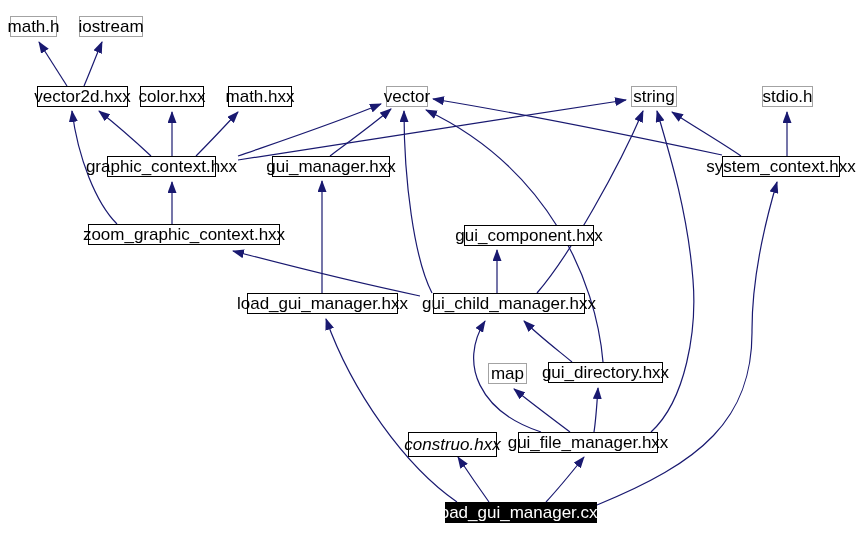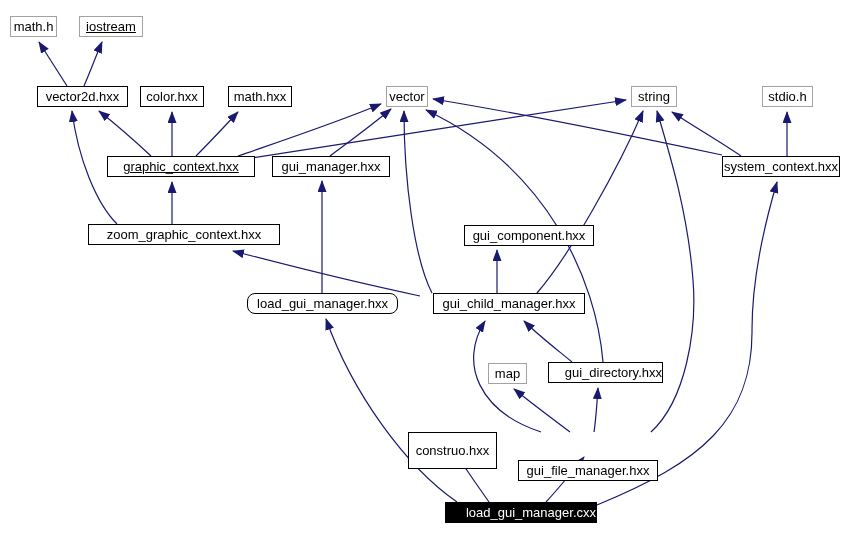--- a/index.html
+++ b/index.html
@@ -10,26 +10,26 @@
     font-family:"Liberation Sans", sans-serif;
     overflow:hidden;
   }
   #edges{position:absolute;left:0;top:0;width:856px;height:540px;}
   .node{
     position:absolute;
     box-sizing:border-box;
     background:#ffffff;
     border:1px solid #000;
     display:flex;align-items:center;justify-content:center;
-    font-size:13px;line-height:1;color:#000;
+    font-size:17px;line-height:1;color:#000;
     white-space:nowrap;
     cursor:pointer;
   }
   .node.system{border-color:#a3a3a3;}
-  .node.focus{background:#000;color:#fff;border-color:#000;cursor:default;justify-content:flex-end;}
+  .node.focus{background:#000;color:#fff;border-color:#000;cursor:default;}
 </style>
 </head>
 <body>
 
 <div id="canvas">
   <svg id="edges" width="856" height="540" viewBox="0 0 856 540">
     <defs>
       <marker id="arrow" markerUnits="userSpaceOnUse" markerWidth="12" markerHeight="9" refX="11" refY="4.5" orient="auto">
         <polygon points="0,0 12,4.5 0,9" fill="#191970"></polygon>
       </marker>
@@ -62,71 +62,71 @@
         <path d="M457,502 C405,466 352,392 326,319" marker-end="url(#arrow)"></path>
         <path d="M489,502 C479,488 468,472 458,457" marker-end="url(#arrow)"></path>
         <path d="M546,502 C559,488 572,472 584,457" marker-end="url(#arrow)"></path>
         <path d="M597,505 C700,463 753,420 752,330 C752,278 764,226 777,182" marker-end="url(#arrow)"></path>
       </g>
   </svg>
   <div id="nodes">
       <div class="node system" style="left: 10px; top: 16px; width: 47px; height: 21px;">
         <span>math.h</span>
       </div>
-      <div class="node system" style="left: 79px; top: 16px; width: 64px; height: 21px; text-decoration: underline;">
+      <div class="node system" style="left: 79px; top: 16px; width: 64px; height: 21px;">
         <span>iostream</span>
       </div>
       <div class="node project" style="left: 37px; top: 86px; width: 91px; height: 21px;">
         <span>vector2d.hxx</span>
       </div>
       <div class="node project" style="left: 140px; top: 86px; width: 64px; height: 21px; text-align: right;">
         <span>color.hxx</span>
       </div>
       <div class="node project" style="left: 228px; top: 86px; width: 64px; height: 21px; justify-content: center;">
         <span>math.hxx</span>
       </div>
       <div class="node system" style="left: 386px; top: 86px; width: 42px; height: 21px;">
         <span>vector</span>
       </div>
       <div class="node system" style="left: 631px; top: 86px; width: 46px; height: 21px;">
         <span>string</span>
       </div>
       <div class="node system" style="left: 762px; top: 86px; width: 51px; height: 21px;">
         <span>stdio.h</span>
       </div>
-      <div class="node project" style="left: 107px; top: 156px; width: 148px; height: 21px; text-decoration: underline;">
+      <div class="node project" style="left: 107px; top: 156px; width: 109px; height: 21px;">
         <span>graphic_context.hxx</span>
       </div>
       <div class="node project" style="left: 272px; top: 156px; width: 118px; height: 21px;">
         <span>gui_manager.hxx</span>
       </div>
       <div class="node project" style="left: 722px; top: 156px; width: 118px; height: 21px;">
         <span>system_context.hxx</span>
       </div>
       <div class="node project" style="left: 88px; top: 224px; width: 192px; height: 21px;">
         <span>zoom_graphic_context.hxx</span>
       </div>
       <div class="node project" style="left: 432px; top: 225px; width: 130px; height: 21px; margin-left: 32px;">
         <span>gui_component.hxx</span>
       </div>
-      <div class="node project" style="left: 247px; top: 293px; width: 151px; height: 21px; border-radius: 8px;">
+      <div class="node project" style="left: 247px; top: 293px; width: 151px; height: 21px;">
         <span>load_gui_manager.hxx</span>
       </div>
       <div class="node project" style="left: 420px; top: 293px; width: 152px; height: 21px; margin-left: 13px;">
         <span>gui_child_manager.hxx</span>
       </div>
       <div class="node system" style="left: 488px; top: 363px; width: 39px; height: 21px;">
         <span>map</span>
       </div>
-      <div class="node project" style="left: 548px; top: 362px; width: 115px; height: 21px; justify-content: flex-end;">
+      <div class="node project" style="left: 548px; top: 362px; width: 115px; height: 21px;">
         <span>gui_directory.hxx</span>
       </div>
-      <div class="node project" style="left: 408px; top: 432px; width: 89px; height: 37px;">
+      <div class="node project" style="left: 408px; top: 432px; width: 89px; height: 25px; font-style: italic;">
         <span>construo.hxx</span>
       </div>
-      <div class="node project" style="left: 518px; top: 432px; width: 140px; height: 21px; margin-top: 28px;">
+      <div class="node project" style="left: 518px; top: 432px; width: 140px; height: 21px;">
         <span>gui_file_manager.hxx</span>
       </div>
       <div class="node focus" style="left: 445px; top: 502px; width: 152px; height: 21px;">
         <span>load_gui_manager.cxx</span>
       </div>
     </div>
 </div>
 
 </body></html>

